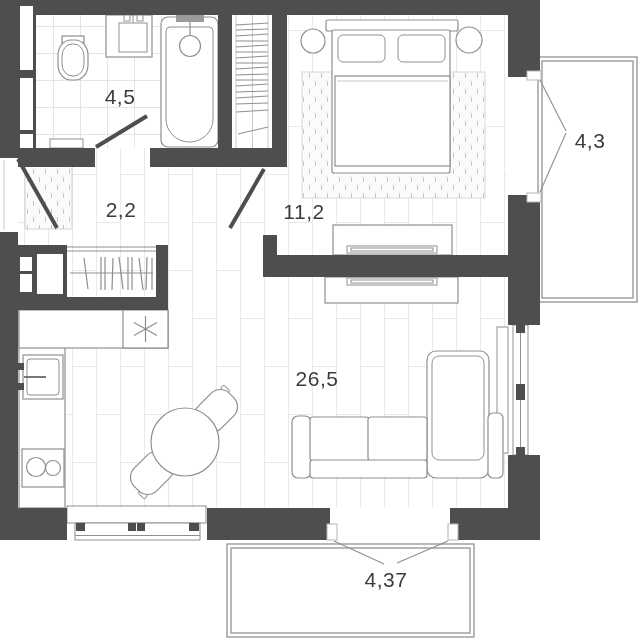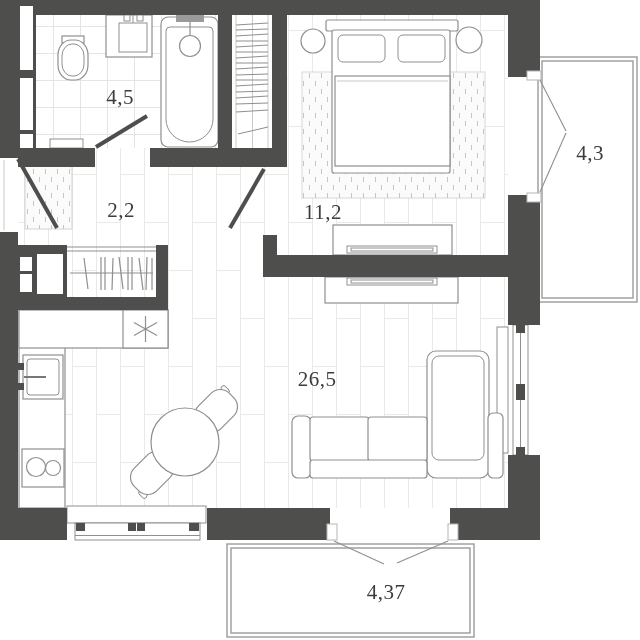--- a/index.html
+++ b/index.html
@@ -2,21 +2,21 @@
 <html style="--wall: #4e4e4c; --outline: #8f8f8f; --balcony-line: #9b9b9b; --floor-line: #e9e9e9; --tile-line: #e4e4e4; --hatch: #c6c6c6; --text: #3c3c3c; --background: #ffffff;"><head>
 <meta charset="utf-8">
 <style>
   :root{
     --wall:#4e4e4c; --outline:#8f8f8f; --balcony-line:#9b9b9b;
     --floor-line:#e9e9e9; --tile-line:#e4e4e4; --hatch:#c6c6c6;
     --text:#3c3c3c; --background:#ffffff;
   }
   html,body{margin:0;padding:0;background:var(--background);}
   .plan{position:relative;width:640px;height:640px;background:var(--background);
-        font-family:Liberation Serif, serif;overflow:hidden;}
+        font-family:Liberation Sans, sans-serif;overflow:hidden;}
   .plan svg{position:absolute;left:0;top:0;}
   .room-label{position:absolute;transform:translate(-50%,-50%);
       font-size:21px;color:var(--text);letter-spacing:.5px;white-space:nowrap;}
   
   .wall{fill:var(--wall);stroke:none;}
   .niche{fill:var(--background);stroke:none;}
   .fx{fill:#ffffff;stroke:var(--outline);stroke-width:1.2;}
   .fx2{fill:#ffffff;stroke:var(--outline);stroke-width:1;}
   .ln{fill:none;stroke:var(--outline);stroke-width:1.2;}
   .lnt{fill:none;stroke:var(--outline);stroke-width:1;}
@@ -260,17 +260,17 @@
     </g>
     <g class="swing">
       <line x1="334" y1="541" x2="384" y2="564"></line>
       <line x1="448" y1="541" x2="397" y2="563"></line>
     </g>
   </g>
 </svg>
 
 <div class="room-label" style="left:120px;top:97px">4,5</div>
 <div class="room-label" style="left:121px;top:210px">2,2</div>
-<div class="room-label" style="left:323px;top:212px">11,2</div>
-<div class="room-label" style="left:590px;top:153px">4,3</div>
+<div class="room-label" style="left:304px;top:212px">11,2</div>
+<div class="room-label" style="left:590px;top:141px">4,3</div>
 <div class="room-label" style="left:317px;top:379px">26,5</div>
-<div class="room-label" style="left:386px;top:592px">4,37</div>
+<div class="room-label" style="left:386px;top:580px">4,37</div>
 </div>
 
 </body></html>

